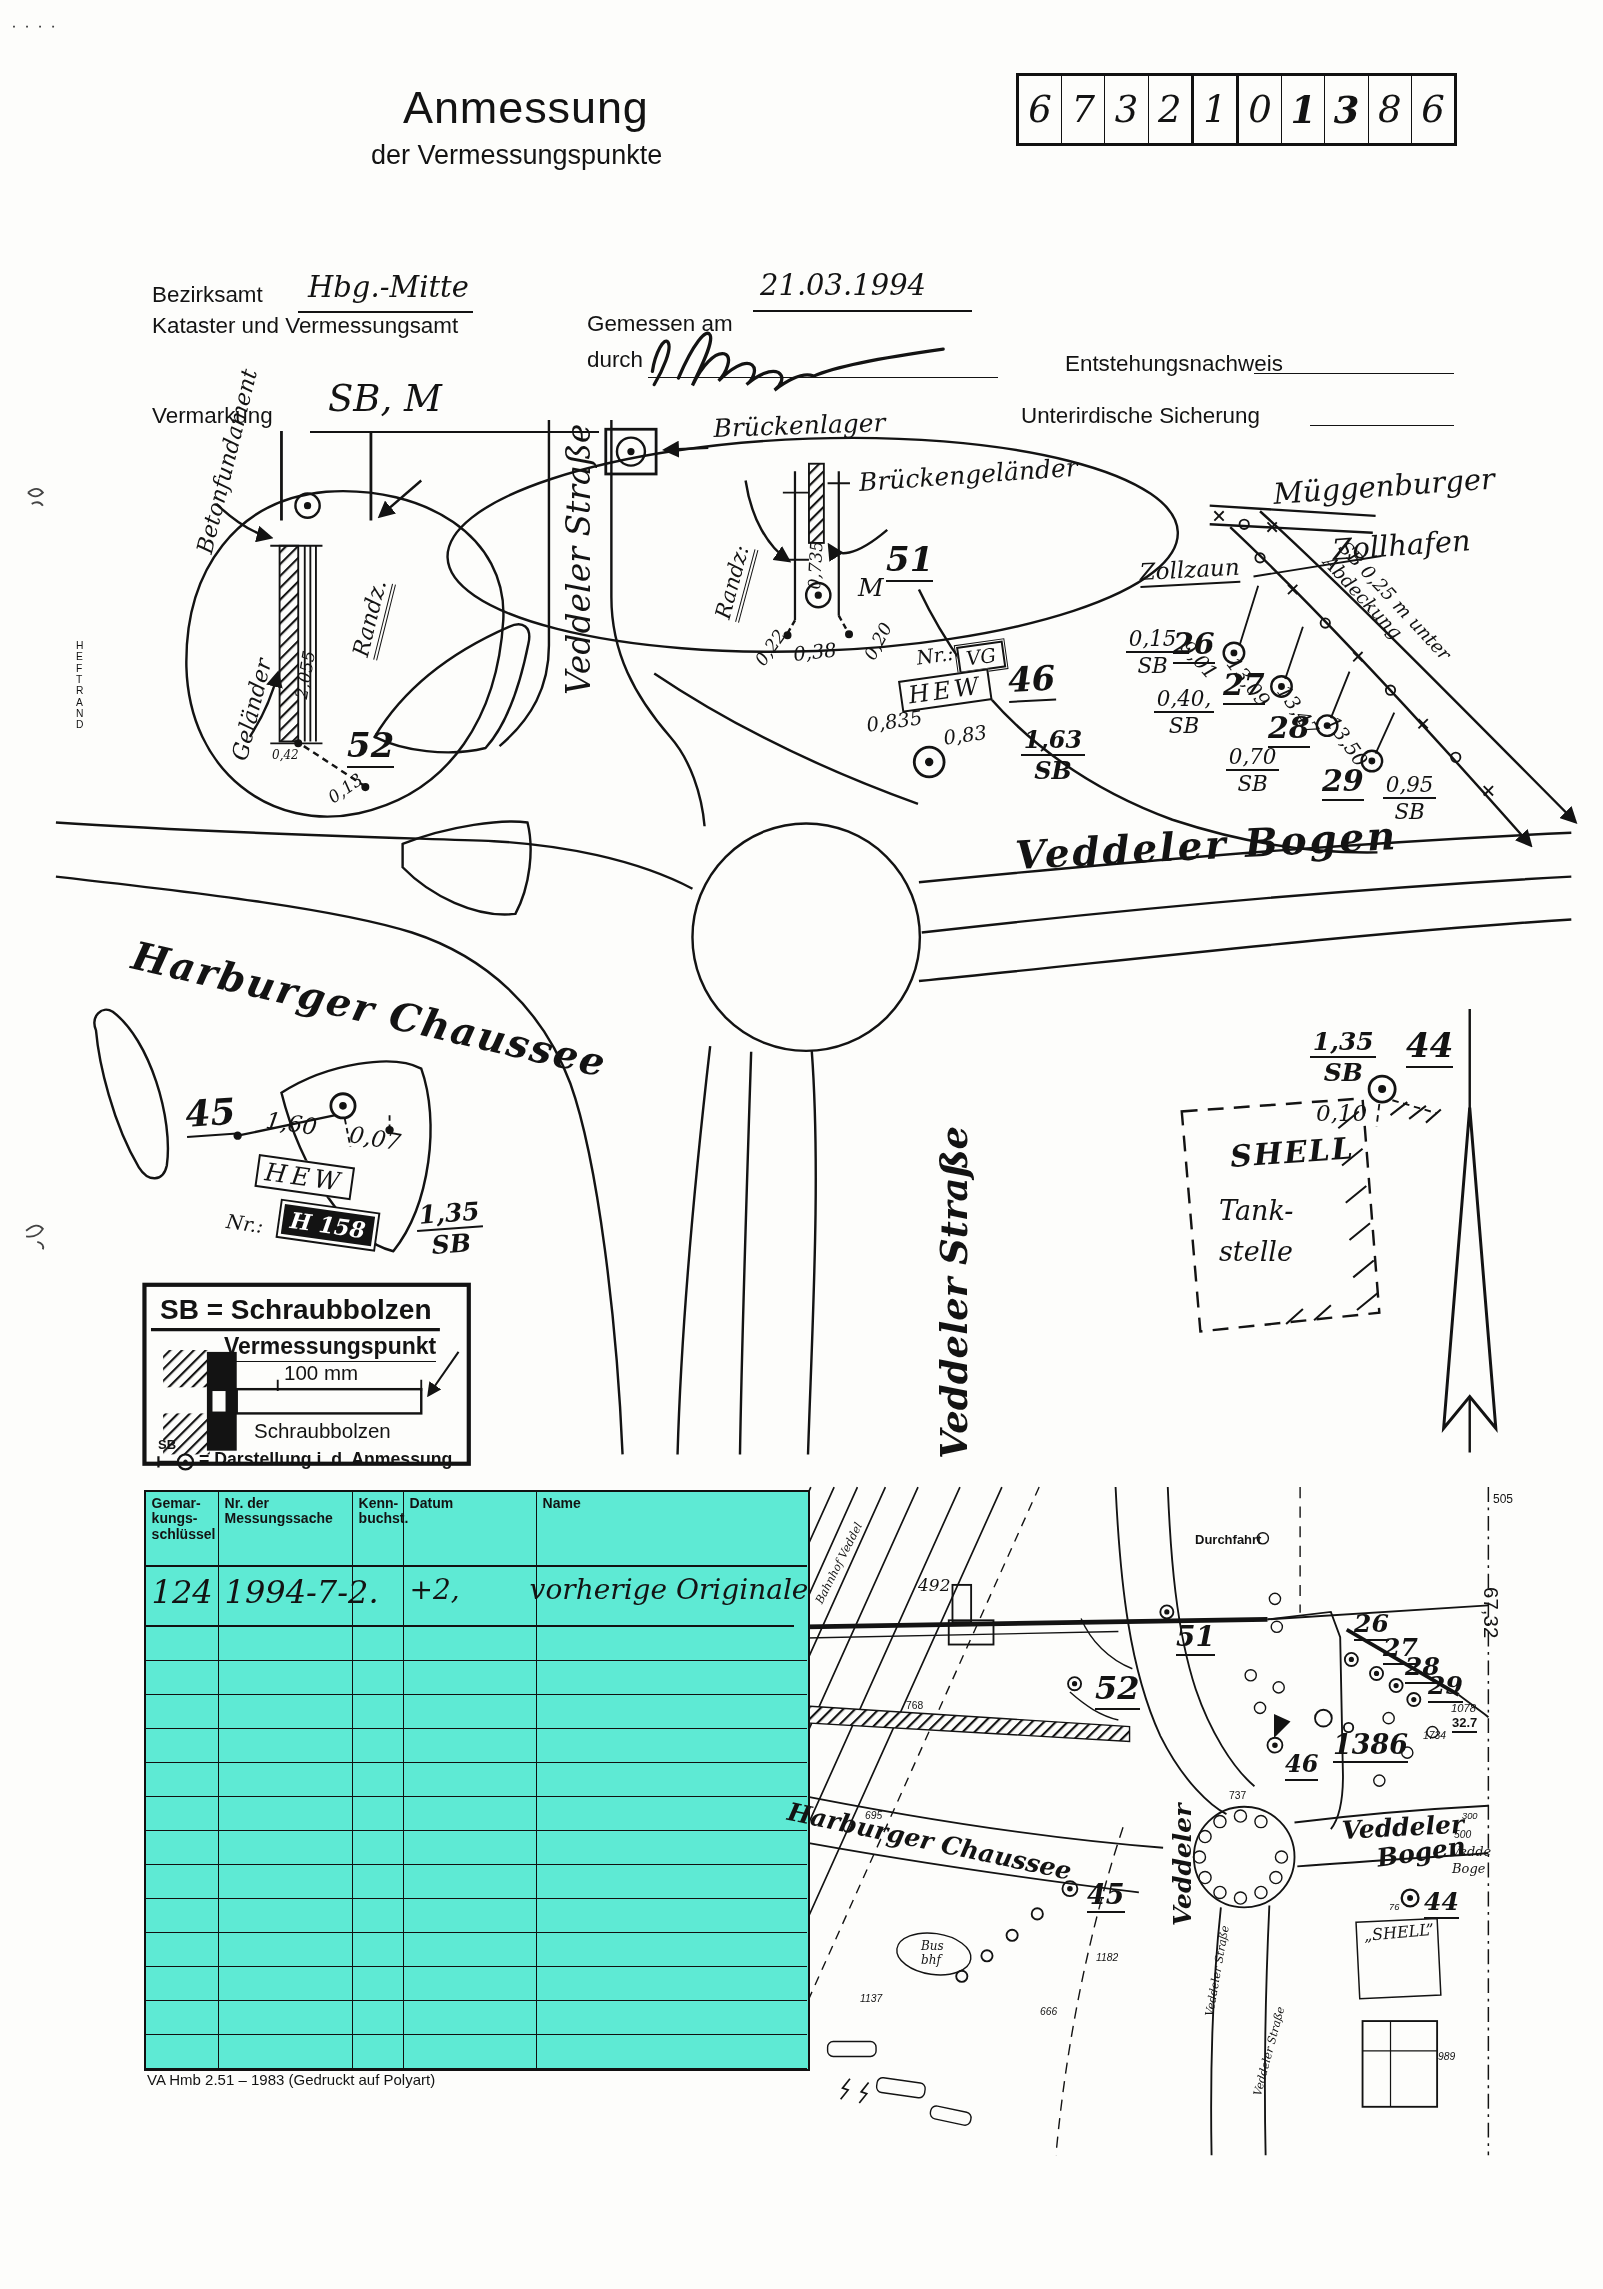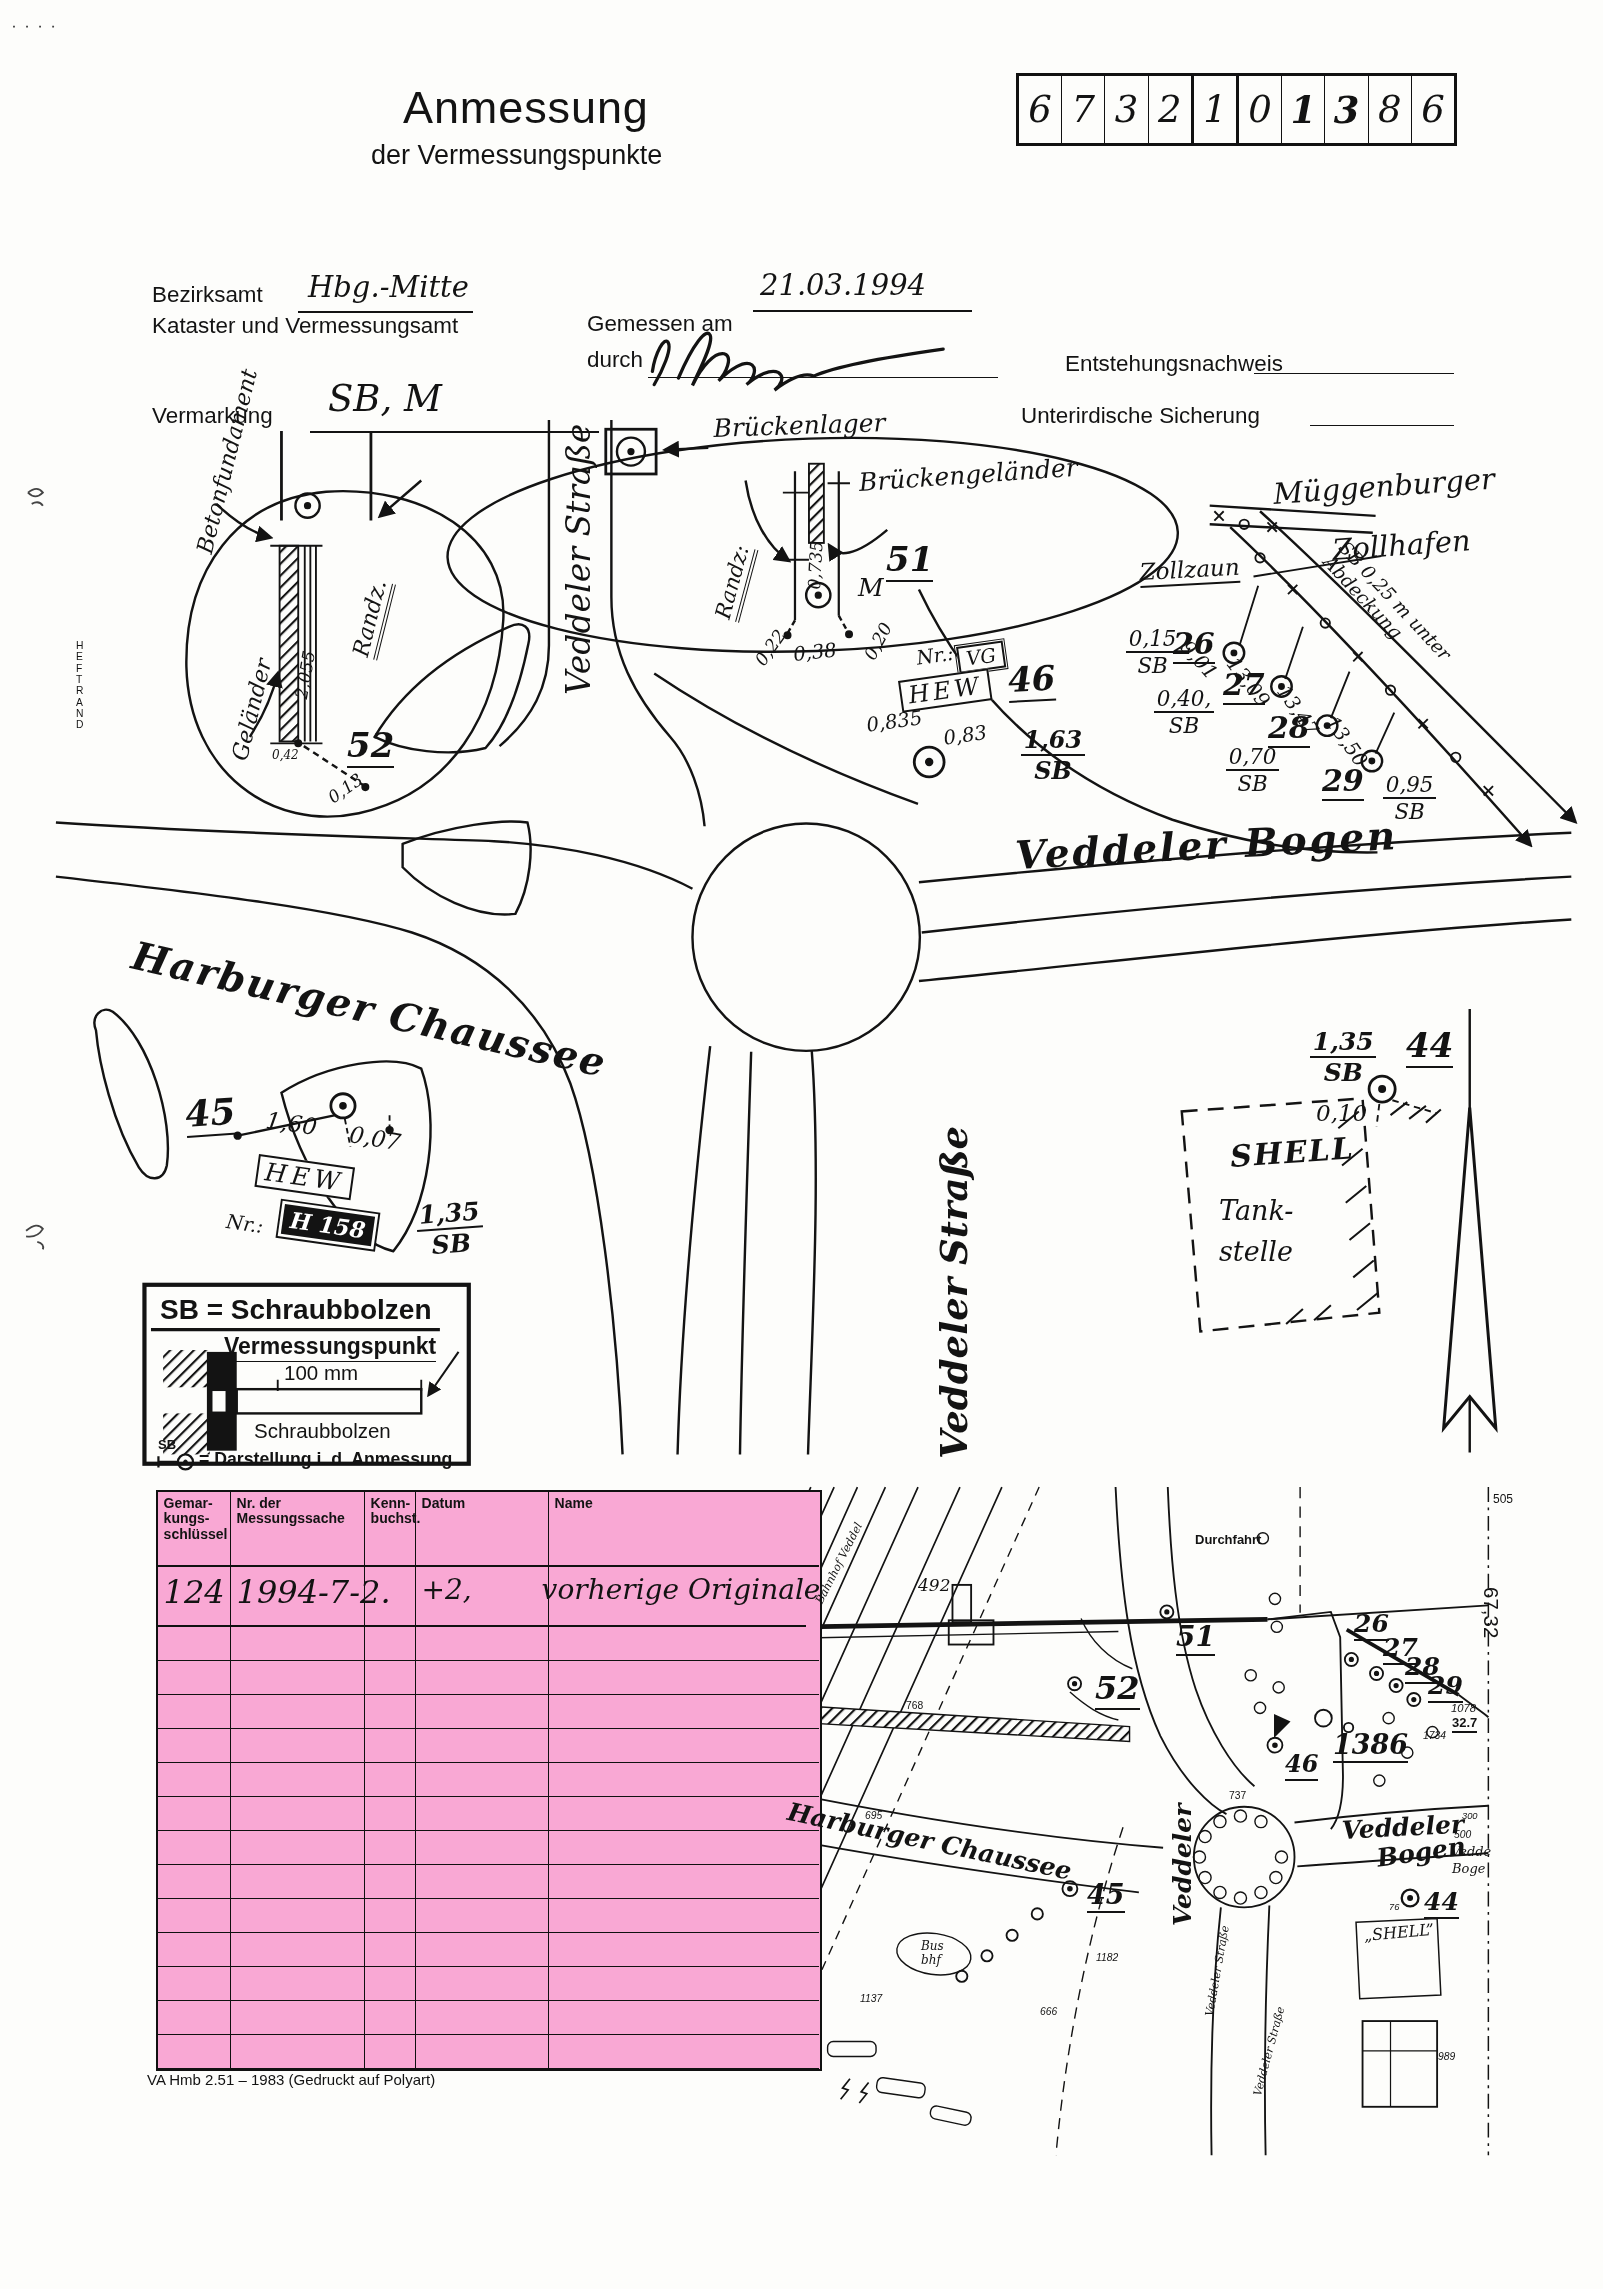--- a/index.html
+++ b/index.html
@@ -22,21 +22,21 @@
             display:flex;}
   .numcell{flex:1;border-left:1.9px solid #111;display:flex;align-items:center;justify-content:center;
            font-size:37px;}
   .numcell:first-child{border-left:none;}
   .numcell.thick{border-left:3.7px solid #111;}
   .numcell.thickr{border-right:3.7px solid #111;}
   .pbox{position:absolute;left:1149px;top:140px;width:302px;height:149px;border:3.7px solid #111;border-top:none;}
   .pbox .p1{border-bottom:2.8px solid #111;height:76px;display:flex;align-items:center;padding-left:13px;
             font-size:31px;}
   
-  .table{position:absolute;left:156px;top:1490px;width:662px;border:2.8px solid #111;background:#f9a8d4;}
+  .table{position:absolute;left:144px;top:1490px;width:662px;border:2.8px solid #111;background:#5eead4;}
   .trow{display:flex;}
   .tcell{border-right:1.9px solid #111;border-bottom:1.4px solid #111;box-sizing:border-box;overflow:visible;}
   .tcell:last-child{border-right:none;}
   .c0{width:73px;} .c1{width:134px;} .c2{width:51px;} .c3{width:133px;} .c4{width:270px;}
   .thead .tcell{height:75px;border-bottom:2.8px solid #111;font-size:14px;font-weight:bold;
                 padding:3.7px 3.7px 0 5.6px;line-height:1.12;white-space:pre-line;}
   .trow.filled .tcell{height:60px;border-bottom:2.3px solid #111;}
   .trow.empty .tcell{height:34px;}
   .hwcell{font-family:"DejaVu Serif",serif;font-style:italic;font-size:32px;padding:5.6px 1.9px 0 5.6px;white-space:nowrap;}
 </style>

